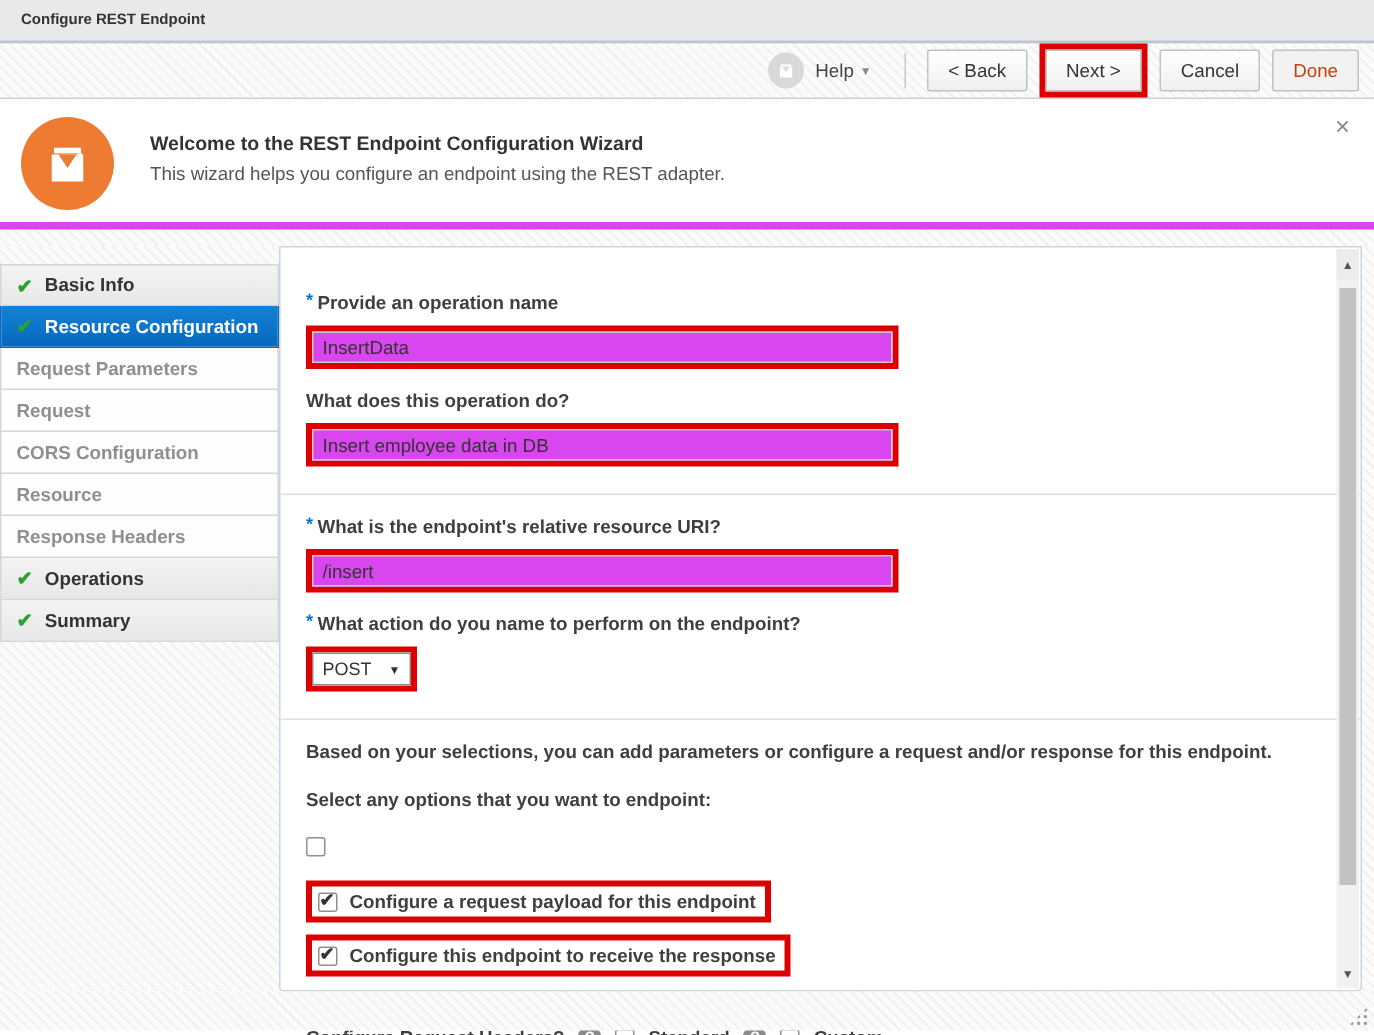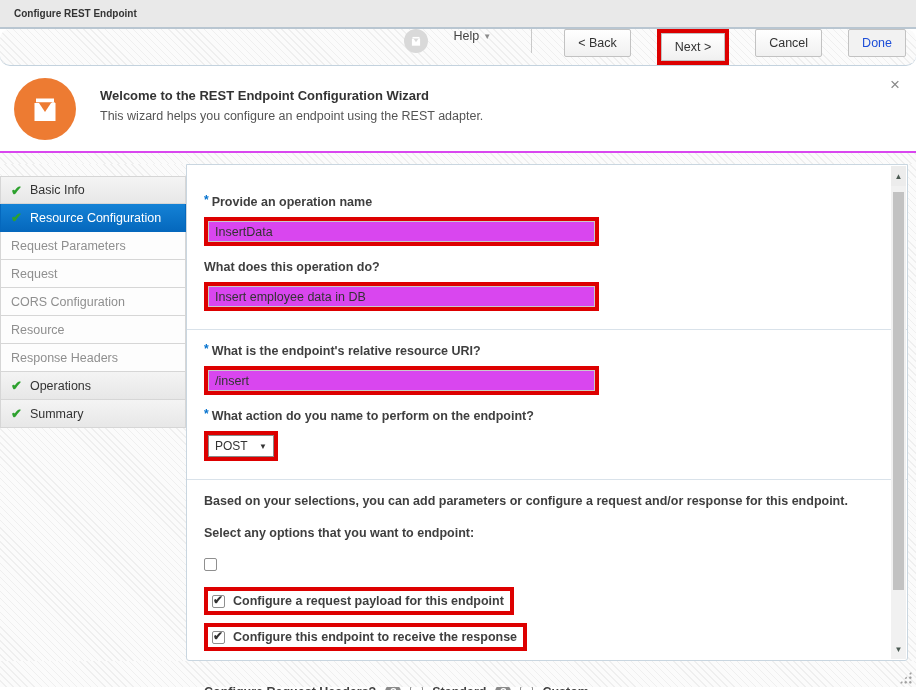--- a/index.html
+++ b/index.html
@@ -6,56 +6,56 @@
   html,body { width:916px; height:690px; overflow:hidden;
     font-family:"Liberation Sans", sans-serif; background:#fff; }
   .hatch { background:repeating-linear-gradient(45deg,#fbfbfb 0px,#fbfbfb 4px,#efefef 4px,#efefef 5px); }
 
   
   .titlebar { height:29px; background:#e9e9e9; border-bottom:2px solid #b9c6d1;
     display:flex; align-items:center; padding-left:14px; }
   .titlebar span { font-size:10px; font-weight:bold; color:#333; }
 
   
-  .toolbar { height:37px; display:flex; align-items:flex-start; justify-content:flex-end;
-    gap:26px; padding-right:10px; border-bottom:1px solid #c3d2de;border-radius:10px; }
+  .toolbar { height:37px; display:flex; align-items:center; justify-content:flex-end;
+    gap:8px; padding-right:10px; border-bottom:1px solid #c3d2de; }
   .avatar { width:24px; height:24px; border-radius:50%; background:#d9d9d9;
     display:flex; align-items:center; justify-content:center; }
   .help { display:flex; align-items:center; gap:4px; cursor:pointer; margin-right:8px; }
   .help .lbl { font-size:12.5px; color:#444; }
   .help .car { font-size:8px; color:#8a8a8a; }
   .tb-div { width:1px; height:24px; background:#c9c9c9; margin:0 6px; }
   .btn { font-size:12.5px; color:#333; background:linear-gradient(#ffffff,#f0f0f0);
     border:1px solid #c2c2c2; border-radius:2px; padding:6px 13px; cursor:pointer; }
-  .btn.disabled { color:#1d4ed8; background:#f2f2f2; cursor:default; }
+  .btn.disabled { color:#c2410c; background:#f2f2f2; cursor:default; }
   .anno { border:4px solid #dd0000; }
   .anno-btn { display:inline-block; }
   .anno-btn .btn { border-radius:0; }
 
   
-  .banner { height:87px; background:#fff; border-bottom:2px solid #d946ef;
+  .banner { height:87px; background:#fff; border-bottom:5px solid #d946ef;
     display:flex; align-items:flex-start; padding:12px 16px 0 14px; position:relative; }
   .adapter-circle { width:62px; height:62px; border-radius:50%; background:#ED7B32;
     display:flex; align-items:center; justify-content:center; flex:none; }
   .banner-text { margin-left:24px; padding-top:10px; }
   .banner-text .b-title { font-size:13px; font-weight:bold; color:#333; }
   .banner-text .b-sub { font-size:12.5px; color:#555; margin-top:6px; }
   .close-x { position:absolute; right:16px; top:10px; font-size:17px; color:#8a8a8a;
     cursor:pointer; line-height:1; }
 
   .gap-hatch { height:11px; }
 
   
   .content { display:flex; height:497px; }
   .sidebar { width:186px; flex:none; padding-top:12px; }
   .step { height:28px; display:flex; align-items:center; padding-left:10px;
     border:1px solid #d6d6d6; border-top:none; background:#fdfdfd; cursor:pointer; }
   .step:first-child { border-top:1px solid #d6d6d6; }
   .step .check { color:#2da12e; font-size:13px; font-weight:bold; margin-right:8px; }
-  .step .step-label { font-size:12.5px; font-weight:normal; color:#8f8f8f; }
+  .step .step-label { font-size:12.5px; font-weight:bold; color:#8f8f8f; }
   .step.done { background:linear-gradient(#f4f4f4,#e7e7e7); }
   .step.done .step-label { color:#333; }
   .step.active { background:linear-gradient(#1482d6,#0568bd); border-color:#0568bd; }
   .step.active .step-label { color:#fff; }
 
   .panel { flex:1; margin-right:8px; background:#fff; border:1px solid #c9d6e0;
     border-radius:0 0 3px 3px; position:relative; }
   .form { padding:30px 36px 0 17px; }
   .flabel { font-size:12.5px; font-weight:bold; color:#3f3f3f; margin-bottom:8px; }
   .req { color:#0572CE; font-weight:bold; margin-right:3px; font-size:12px;

